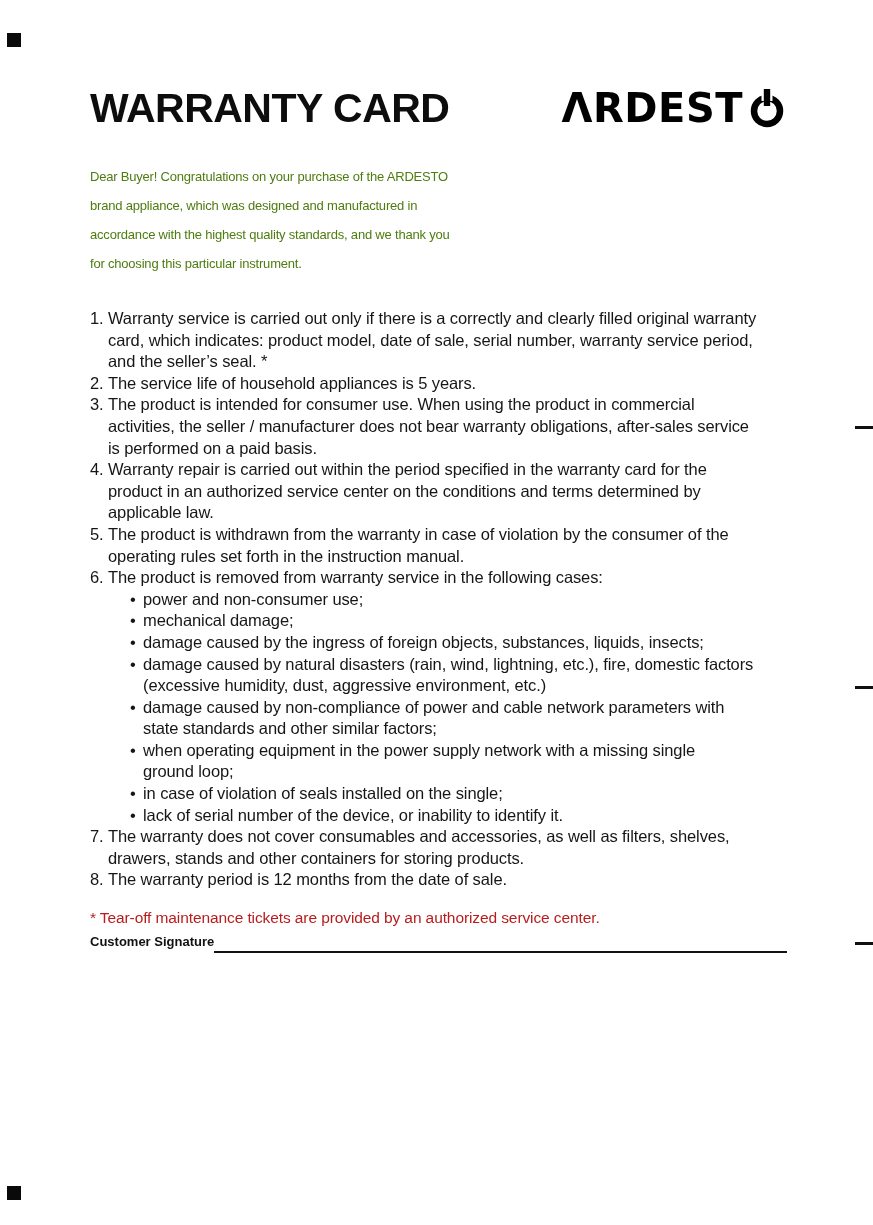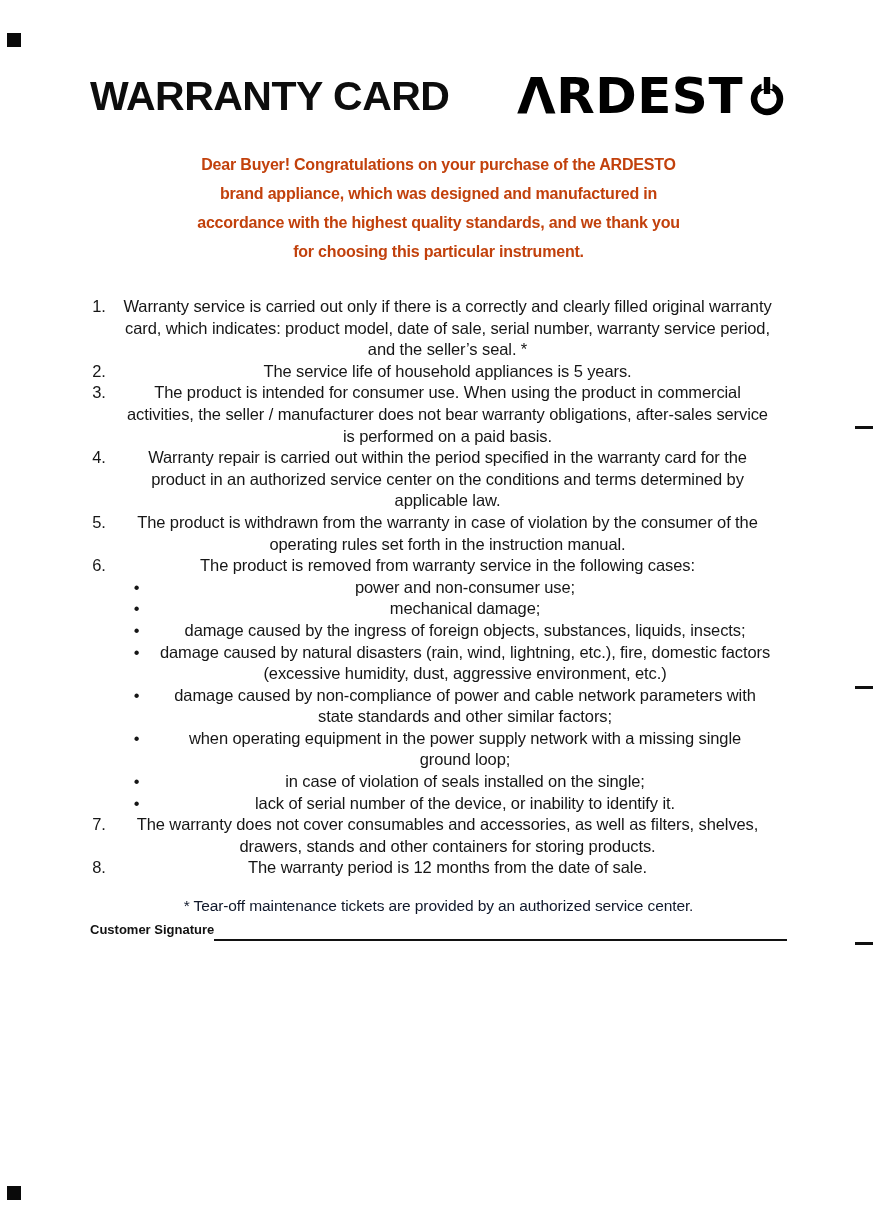--- a/index.html
+++ b/index.html
@@ -1,41 +1,41 @@
 <!DOCTYPE html>
 <html><head>
 <meta charset="utf-8">
 <style>
   html,body { margin:0; padding:0; }
   body {
     width:873px; height:1225px; background:#ffffff; position:relative;
     font-family:"Liberation Sans", sans-serif; color:#1a1a1a; overflow:hidden;
   }
-  .content { position:absolute; left:90px; top:0; width:697px;text-align:center; }
+  .content { position:absolute; left:90px; top:12px; width:697px; }
 
   .header { margin-top:72px; height:48px; display:flex; justify-content:space-between; align-items:center; }
   .title { margin:0; font-size:41px; line-height:46px; font-weight:700; letter-spacing:-0.5px; color:#0d0d0d; }
   .logo { display:flex; align-items:center; gap:4px; }
-  .logo-text { font-family:"DejaVu Sans", sans-serif; font-weight:700; font-size:50px; line-height:40px; letter-spacing:0.5px; color:#000; }
+  .logo-text { font-family:"DejaVu Sans", sans-serif; font-weight:700; font-size:40px; line-height:40px; letter-spacing:0.5px; color:#000; }
   .logo svg { display:block; }
 
-  .intro { white-space:pre-line; font-weight:700; font-size:16px; line-height:29px; letter-spacing:-0.2px; color:#c2410c; }
+  .intro { white-space:pre-line; font-weight:400; font-size:13px; line-height:29px; letter-spacing:-0.2px; color:#4d7c0f; }
   .intro.p1 { margin:30px 0 0 0; }
   .intro.p2 { margin:28px 0 0 0; }
 
   .terms { margin-top:30px; font-size:16.5px; line-height:21.6px; letter-spacing:-0.1px; color:#161616; }
   .term { display:flex; }
   .term .num { flex:none; width:18px; }
   .term .txt { flex:1; white-space:pre-line; }
   .bullets { margin-left:40px; }
   .bullet-row { display:flex; }
   .bullet-row .dot { flex:none; width:13px; }
   .bullet-row .txt { flex:1; white-space:pre-line; }
 
-  .footnote { margin:17px 0 0 0; font-size:15.5px; line-height:20px; letter-spacing:-0.1px; color:#0f172a; }
+  .footnote { margin:17px 0 0 0; font-size:15.5px; line-height:20px; letter-spacing:-0.1px; color:#b91c1c; }
 
   .closing { margin:24px 0 0 0; white-space:pre-line; font-weight:700; font-size:20.5px; line-height:28.5px; letter-spacing:-0.2px; color:#111; }
   .sig-row { display:flex; align-items:flex-end; font-weight:700; font-size:13px; line-height:26px; color:#111; height:27px; }
   .sig-line { flex:1; border-bottom:2.5px solid #121212; margin-bottom:2px; }
 
   .mark-square { position:absolute; width:14px; height:14px; background:#0a0a0a; left:7px; }
   .mark-square.top { top:33px; }
   .mark-square.bottom { top:1186px; }
   .tear-mark { position:absolute; right:0; width:18px; height:2.5px; background:#101010; }
 </style>

